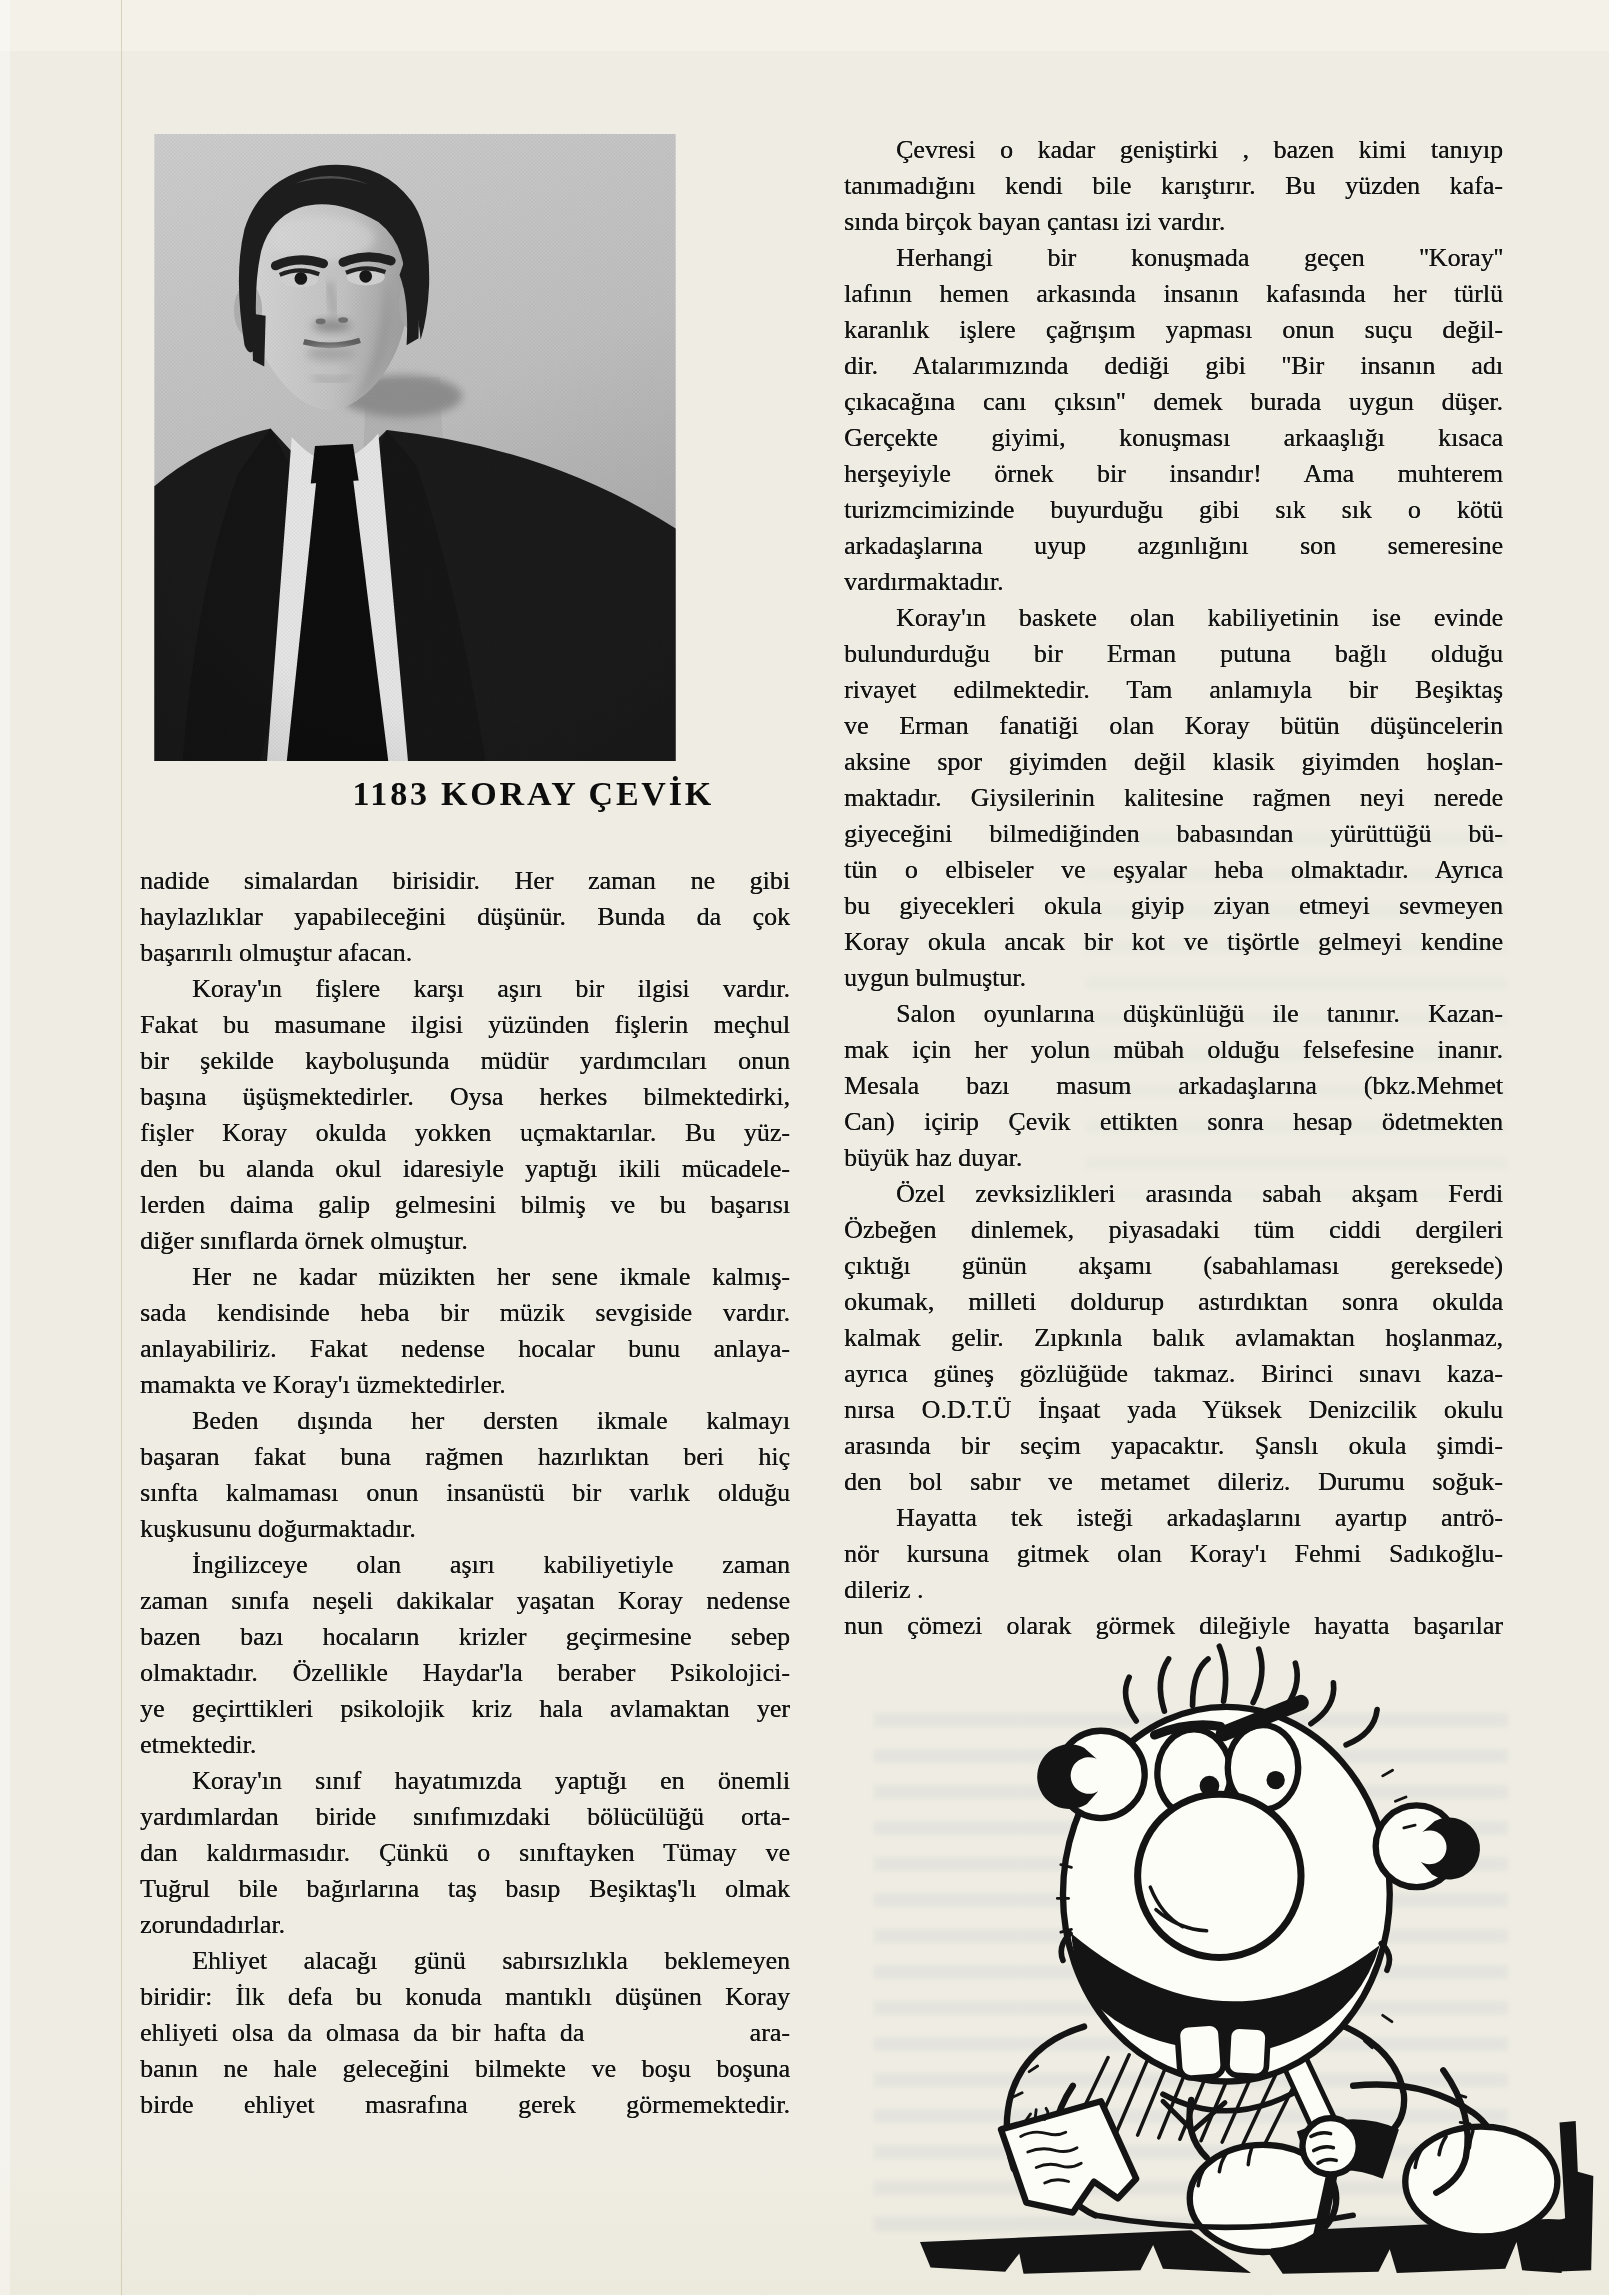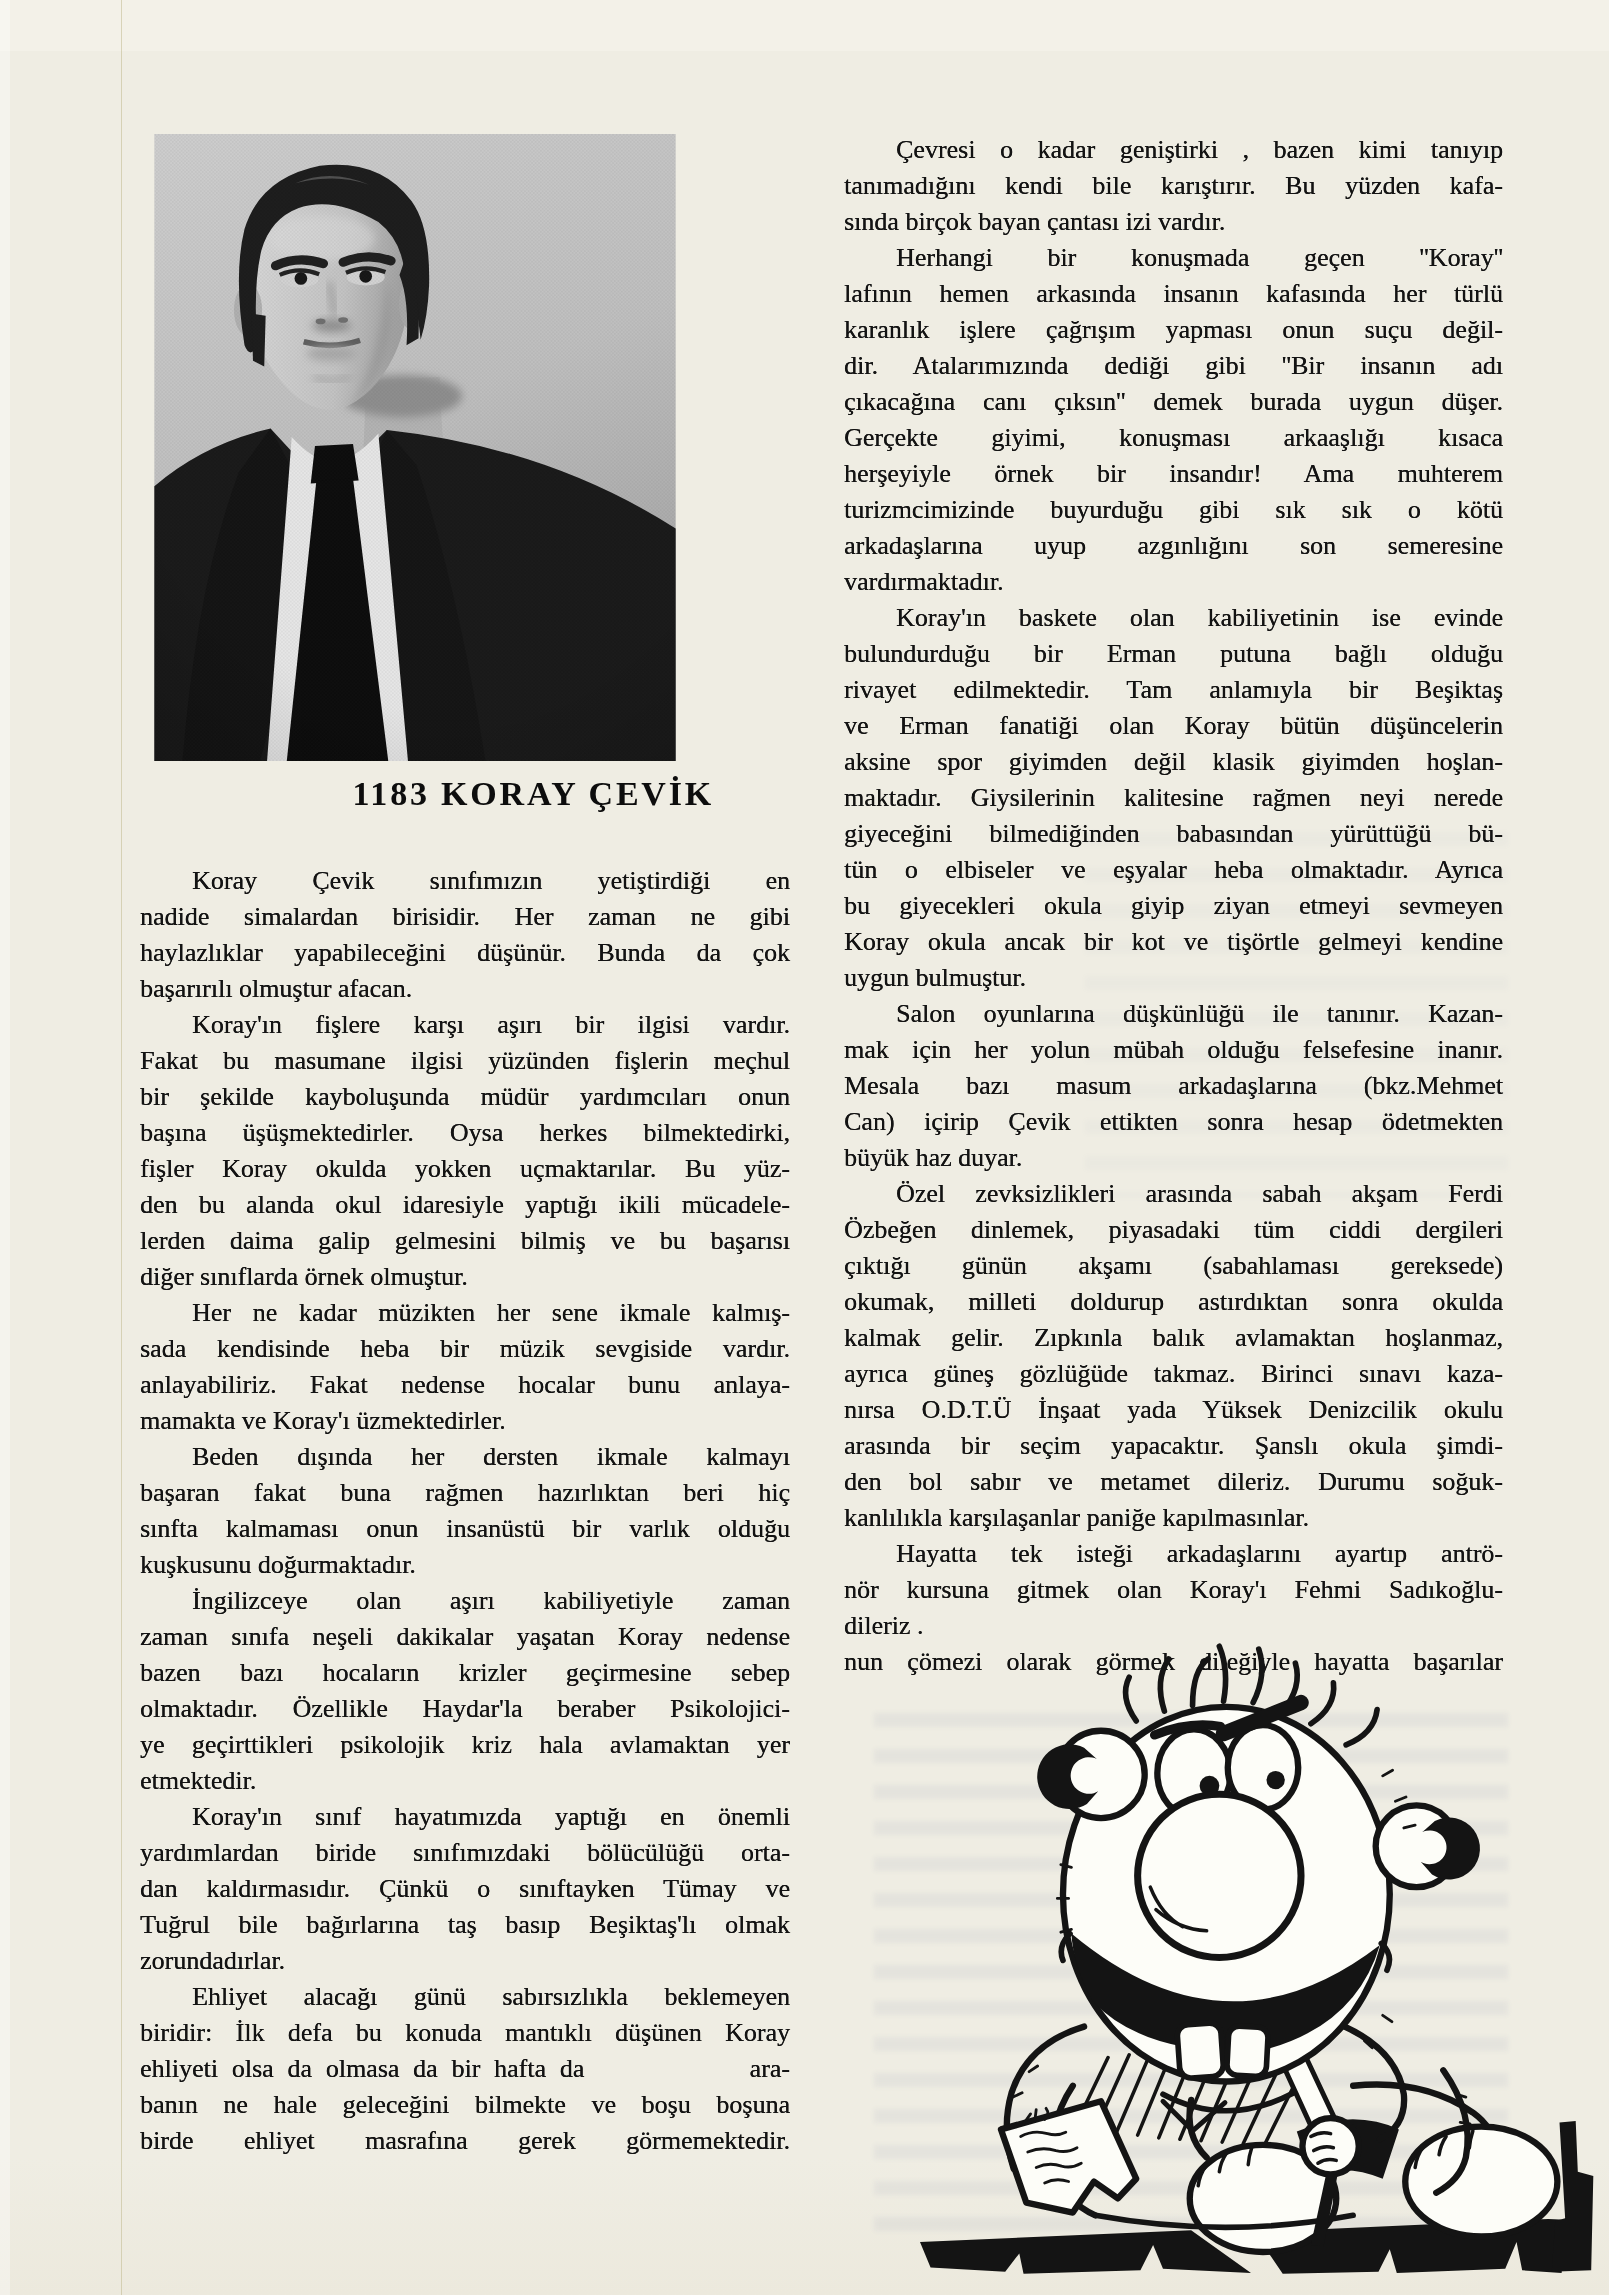--- a/index.html
+++ b/index.html
@@ -129,21 +129,20 @@
         <path d="M226,345 Q252,356 278,344" stroke="#a2a2a2" stroke-width="6" fill="none" filter="url(#soft)"></path>
       </g>
     </g>
     <rect x="0" y="0" width="740" height="890" fill="url(#ht)"></rect>
     <rect x="0" y="0" width="740" height="890" fill="url(#pvig)"></rect>
   </svg>
 
   <div id="caption">1183 KORAY ÇEVİK</div>
 
   <div id="left-col" class="col">
-      <div class="line first">Koray Çevik sınıfımızın yetiştirdiği en</div>
       <div class="line">nadide simalardan birisidir. Her zaman ne gibi</div>
       <div class="line">haylazlıklar yapabileceğini düşünür. Bunda da çok</div>
       <div class="line last">başarırılı olmuştur afacan.</div>
       <div class="line first">Koray'ın fişlere karşı aşırı bir ilgisi vardır.</div>
       <div class="line">Fakat bu masumane ilgisi yüzünden fişlerin meçhul</div>
       <div class="line">bir şekilde kayboluşunda müdür yardımcıları onun</div>
       <div class="line">başına üşüşmektedirler. Oysa herkes bilmektedirki,</div>
       <div class="line">fişler Koray okulda yokken uçmaktarılar. Bu yüz-</div>
       <div class="line">den bu alanda okul idaresiyle yaptığı ikili mücadele-</div>
       <div class="line">lerden daima galip gelmesini bilmiş ve bu başarısı</div>
@@ -205,21 +204,20 @@
       <div class="line last">büyük haz duyar.</div>
       <div class="line first">Özel zevksizlikleri arasında sabah akşam Ferdi</div>
       <div class="line">Özbeğen dinlemek, piyasadaki tüm ciddi dergileri</div>
       <div class="line">çıktığı günün akşamı (sabahlaması gereksede)</div>
       <div class="line">okumak, milleti doldurup astırdıktan sonra okulda</div>
       <div class="line">kalmak gelir. Zıpkınla balık avlamaktan hoşlanmaz,</div>
       <div class="line">ayrıca güneş gözlüğüde takmaz. Birinci sınavı kaza-</div>
       <div class="line">nırsa  O.D.T.Ü İnşaat yada Yüksek Denizcilik okulu</div>
       <div class="line">arasında bir seçim yapacaktır. Şanslı okula şimdi-</div>
       <div class="line">den bol sabır ve metamet dileriz. Durumu soğuk-</div>
-      <div class="line last">kanlılıkla karşılaşanlar paniğe kapılmasınlar.</div>
       <div class="line first">Hayatta tek isteği arkadaşlarını ayartıp antrö-</div>
       <div class="line">nör kursuna gitmek olan Koray'ı Fehmi Sadıkoğlu-</div>
       <div class="line last">dileriz .</div>
       <div class="line">nun çömezi olarak görmek dileğiyle hayatta başarılar</div>
     </div>
 
   <svg id="cartoon" viewBox="0 0 1056 930">
     <g fill="none" stroke="#141414" stroke-width="9" stroke-linecap="round" stroke-linejoin="round">
 
       <g fill="#141414" stroke="none">

